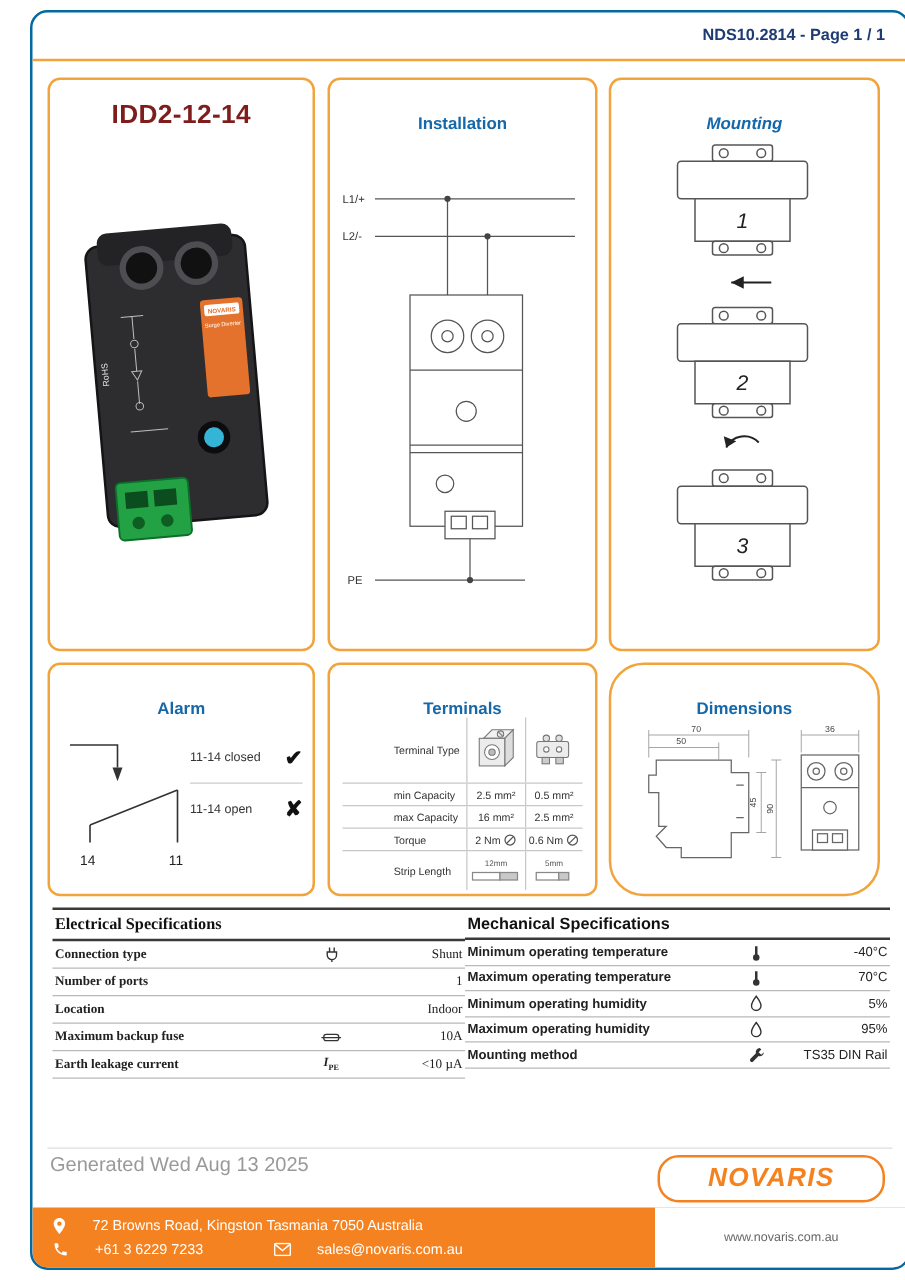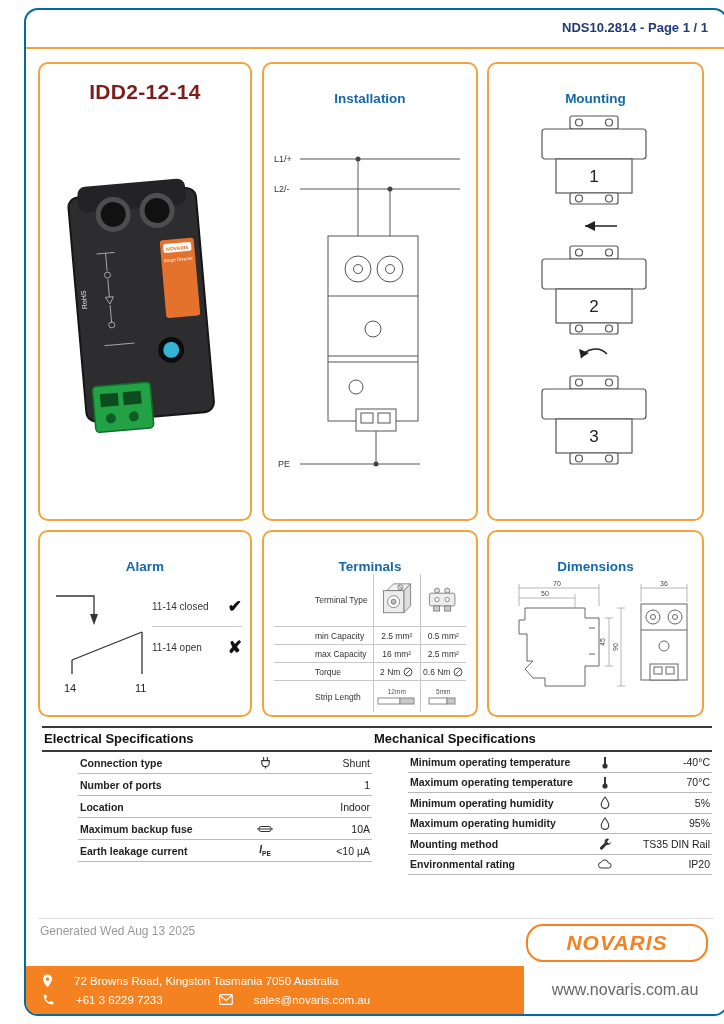--- a/index.html
+++ b/index.html
@@ -13,24 +13,24 @@
   }
   .doc-ref { position:absolute; top:10px; right:18px; font-size:13px; font-weight:600; color:#1F3B73; }
   .header-line { position:absolute; top:37px; left:0; right:0; height:2px; background:#F2A43C; }
   .badge {
     position:absolute; top:25px; left:20px; background:#F58220; color:#fff;
     font-size:14px; font-weight:bold; padding:4px 18px; border-radius:14px;
   }
   .panel { position:absolute; border:2px solid #F2A43C; border-radius:10px; background:#fff; }
   .p-prod { left:12px;  top:52px;  width:210px; height:455px; }
   .p-inst { left:236px; top:52px;  width:212px; height:455px; }
-  .p-mnt  { left:461px; top:52px;  width:213px; height:455px; }
+  .p-mnt  { left:461px; top:52px;  width:213px; height:455px;font-style:italic; }
   .p-alrm { left:12px;  top:520px; width:210px; height:183px; }
   .p-term { left:236px; top:520px; width:212px; height:183px; }
-  .p-dim  { left:461px; top:520px; width:213px; height:183px; }
+  .p-dim  { left:461px; top:520px; width:213px; height:183px;border-radius:28px; }
   .panel-title { margin-top:27px; text-align:center; color:#1568A9; font-weight:bold; font-size:13.5px; }
   .product-title { margin-top:16px; text-align:center; color:#7f1d1d; font-weight:bold; font-size:21px; letter-spacing:.3px; }
   .abs { position:absolute; }
 
   
   .alarm-right { position:absolute; left:112px; top:54px; width:90px; }
   .alarm-row { display:flex; align-items:center; justify-content:space-between; height:40px; font-size:10px; color:#333; }
   .alarm-row + .alarm-row { border-top:1px solid #ccc; }
   .alarm-glyph { font-size:17px; font-weight:bold; color:#111; }
 
@@ -39,41 +39,41 @@
   .t-row { display:flex; align-items:stretch; border-bottom:1px solid #c7c7c7; }
   .t-row:last-child { border-bottom:none; }
   .t-label { width:74px; display:flex; align-items:center; padding-left:2px;margin-left:39px; }
   .t-c { width:58px; border-left:1px solid #c7c7c7; display:flex; align-items:center; justify-content:center; gap:3px; }
   .t-type { height:52px; } .t-sm { height:17px; } .t-strip-row { height:31px; }
   .t-strip { flex-direction:column; justify-content:center; gap:1px; }
   .strip-dim { font-size:6.5px; color:#555; }
 
   
   .spec-table { position:absolute; }
-  .spec-elec { left:16px; top:716px; width:330px; }
+  .spec-elec { left:16px; top:716px; width:330px;font-family:Liberation Serif, serif; }
   .spec-mech { left:346px; top:716px; width:340px; }
   .spec-header { font-size:13px; font-weight:bold; color:#111; padding:3px 2px 4px 2px; border-top:2px solid #3a3a3a; border-bottom:2px solid #3a3a3a; }
-  .spec-row { display:flex; align-items:center; border-bottom:1px solid #b9b9b9; font-size:10.5px; color:#222;margin-left:36px; }
+  .spec-row { display:flex; align-items:center; border-bottom:1px solid #b9b9b9; font-size:10.5px; color:#222; }
   .spec-elec .spec-row { height:21px; } .spec-mech .spec-row { height:19.5px; }
   .spec-label { flex:1; font-weight:bold; padding-left:2px; }
   .spec-icon { width:34px; display:flex; justify-content:center; align-items:center; }
   .spec-value { width:88px; text-align:right; padding-right:2px; }
   .ipe { font-size:10px; font-weight:bold; font-style:italic; }
   .ipe sub { font-size:6.5px; font-style:normal; }
 
   
   .gen-divider { position:absolute; left:12px; right:12px; top:908px; border-top:1px solid #ddd; }
-  .generated { position:absolute; left:14px; top:914px; font-size:12px; color:#999; }
+  .generated { position:absolute; left:14px; top:914px; font-size:16px; color:#999; }
   .logo { position:absolute; right:18px; top:914px; width:178px; height:34px; border:2px solid #F58220;
           border-radius:17px; display:flex; align-items:center; justify-content:center; background:#fff; }
   .logo span { color:#F58220; font-weight:800; font-style:italic; font-size:21px; letter-spacing:1px; }
   .footer-bar { position:absolute; left:0; top:956px; width:700px; height:48px; background:#F58220; }
   .footer-white { position:absolute; right:0; top:0; width:202px; height:48px; background:#fff;
                   display:flex; align-items:center; justify-content:center; }
-  .website { font-size:16px; color:#666; }
+  .website { font-size:10px; color:#666; }
   .contact { position:absolute; left:16px; top:5px; color:#fff; font-size:11.5px; }
   .c-row { display:flex; align-items:center; gap:21px; height:19px; }
   .c-gap { width:14px; }
 </style>
 </head>
 <body>
 
 <div class="page">
 <div class="doc-frame">
 
@@ -410,29 +410,20 @@
     </div>
     <div class="spec-row">
       <div class="spec-label">Mounting method</div>
       <div class="spec-icon">
         <svg width="13" height="13" viewBox="0 0 14 14">
               <path d="M9.5,1.5 a3.5,3.5 0 0 0 -3.3,4.6 L1.5,10.8 a1.6,1.6 0 0 0 2.3,2.3 L8.5,8.4 a3.5,3.5 0 0 0 4.6,-3.3 l-2.3,2.3 -2.3,-2.3 2.3,-2.3 z" fill="#333"></path>
             </svg>
       </div>
       <div class="spec-value">TS35 DIN Rail</div>
     </div>
-    <div class="spec-row">
-      <div class="spec-label">Environmental rating</div>
-      <div class="spec-icon">
-        <svg width="14" height="10" viewBox="0 0 14 10">
-              <path d="M3.5,9 a2.8,2.8 0 0 1 -0.4,-5.6 A3.8,3.8 0 0 1 10.4,4 a2.5,2.5 0 0 1 0.4,5 Z" fill="none" stroke="#333"></path>
-            </svg>
-      </div>
-      <div class="spec-value">IP20</div>
-    </div>
   </div>
 
   <div class="gen-divider"></div>
   <div class="generated">Generated Wed Aug 13 2025</div>
   <div class="logo">
     <span>NOVARIS</span>
   </div>
   <div class="footer-bar">
     <div class="contact">
       <div class="c-row">

